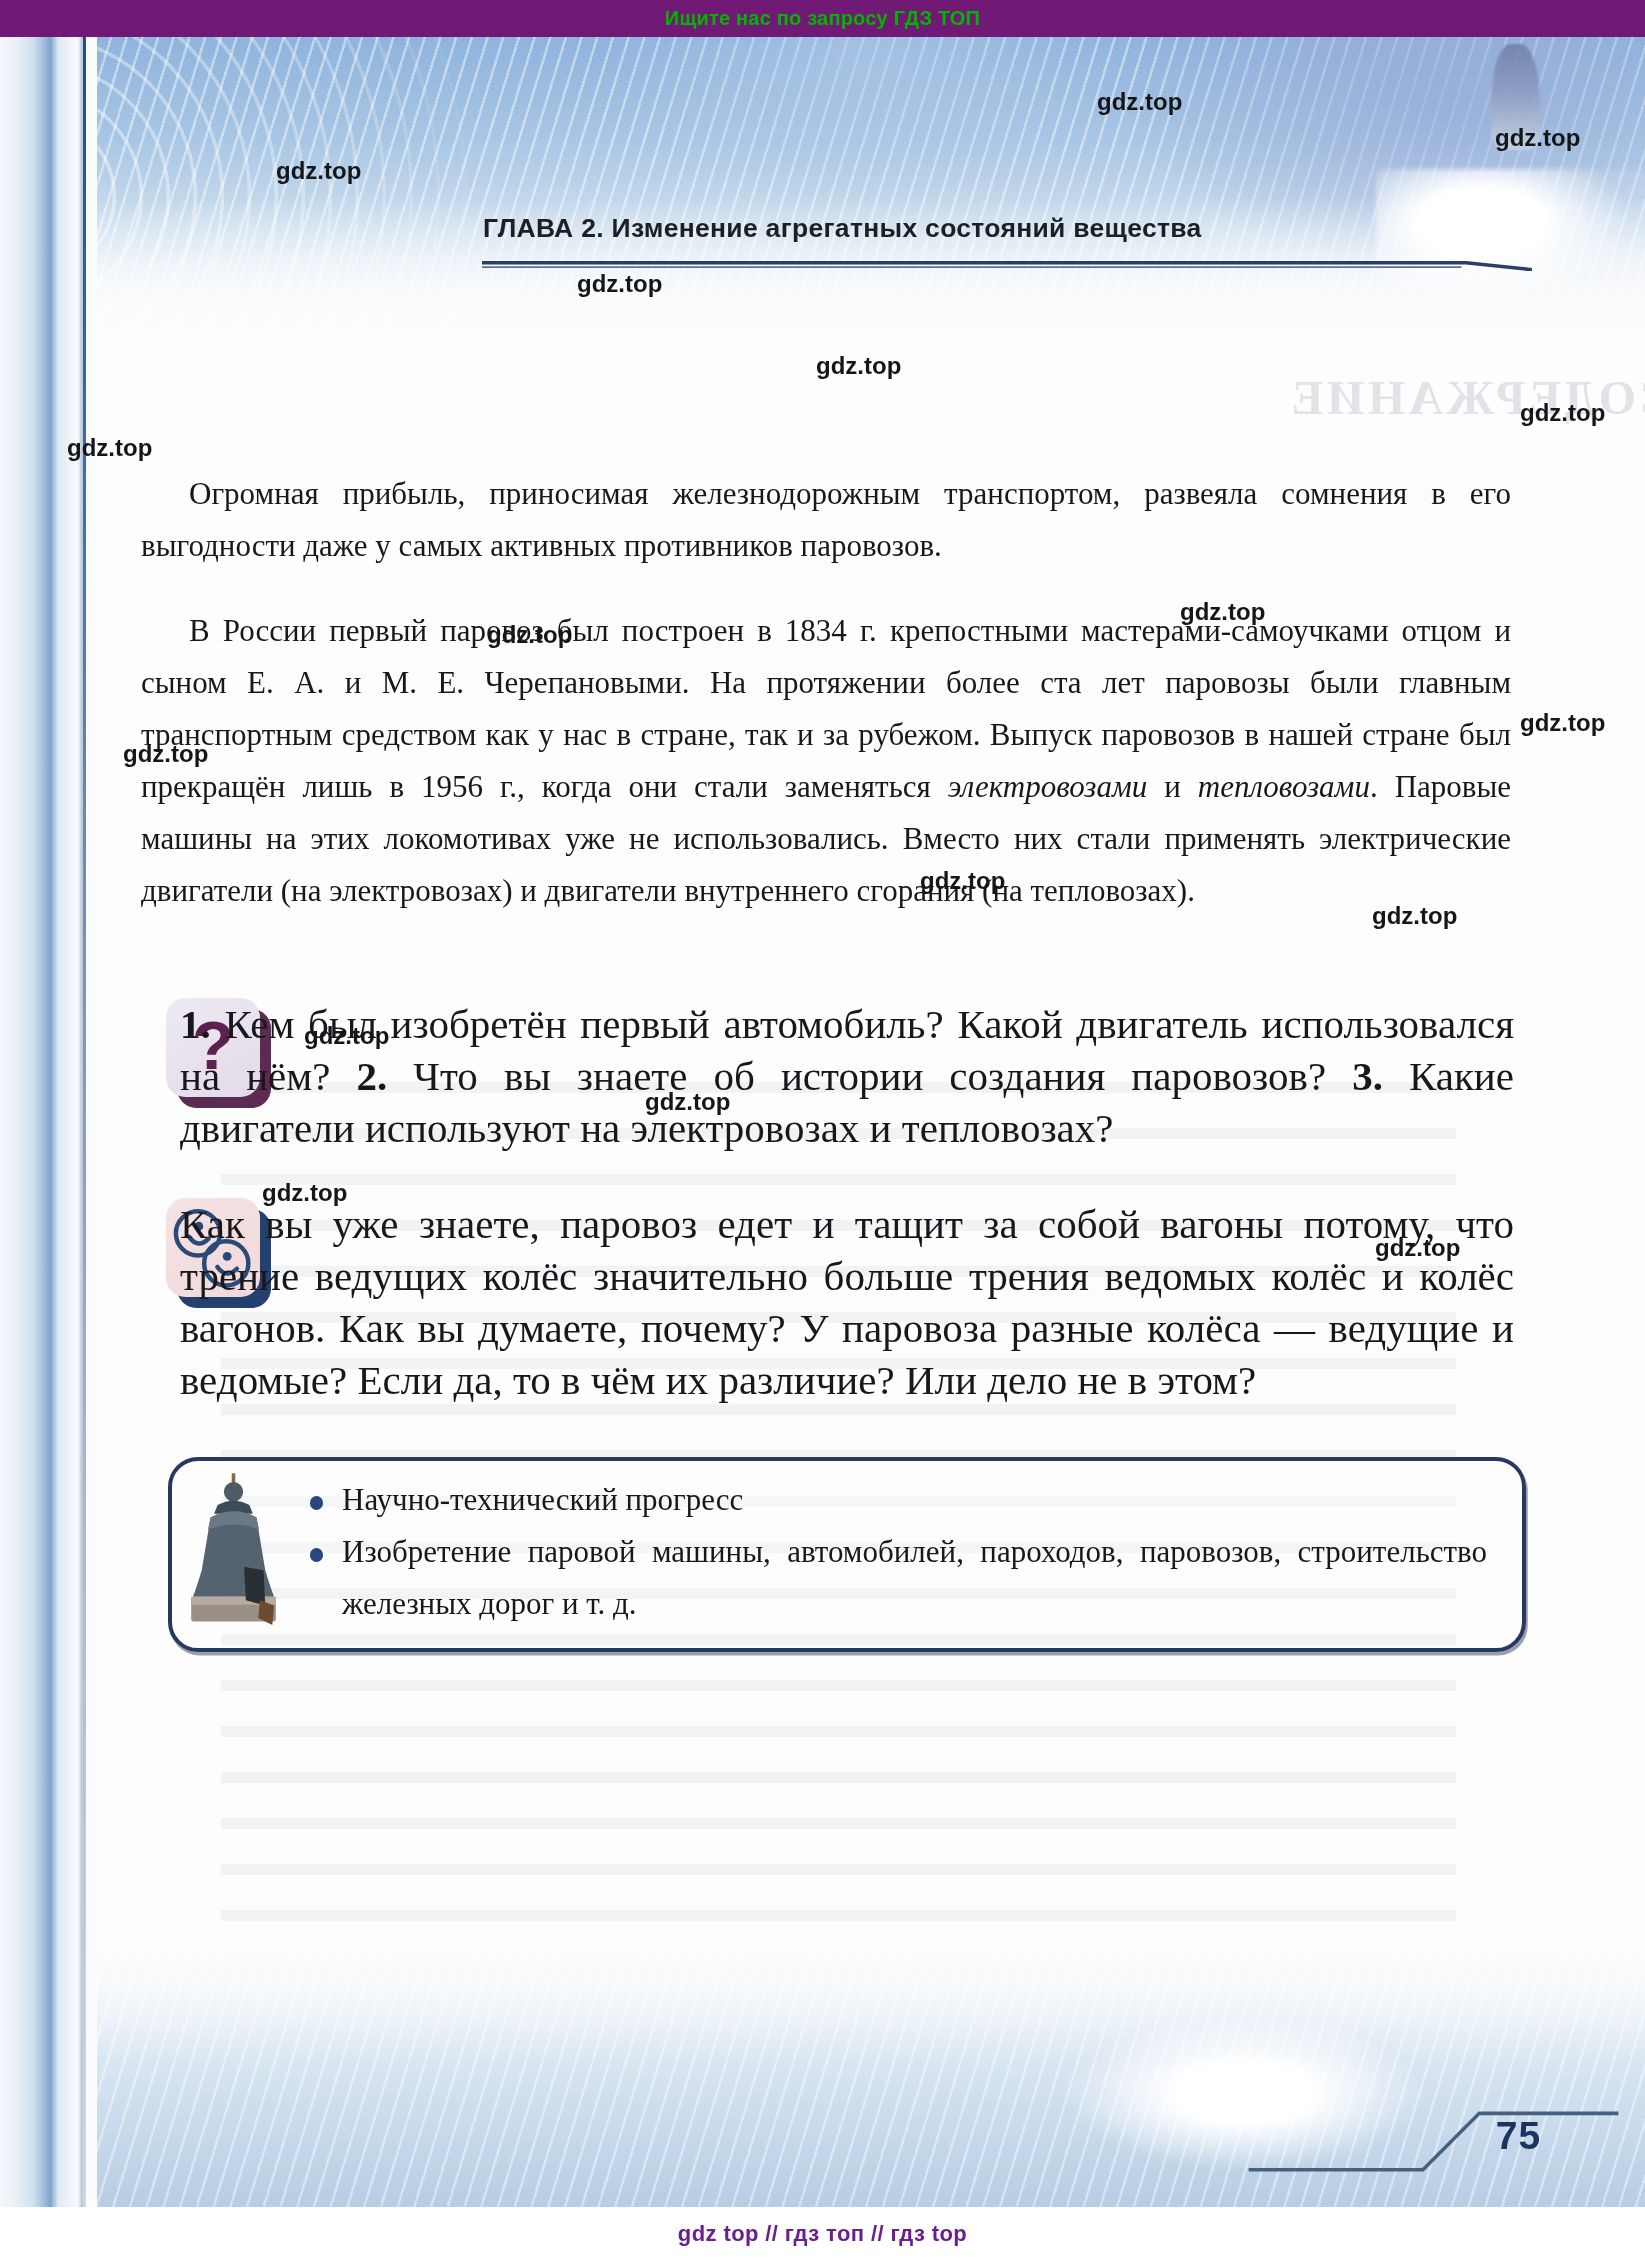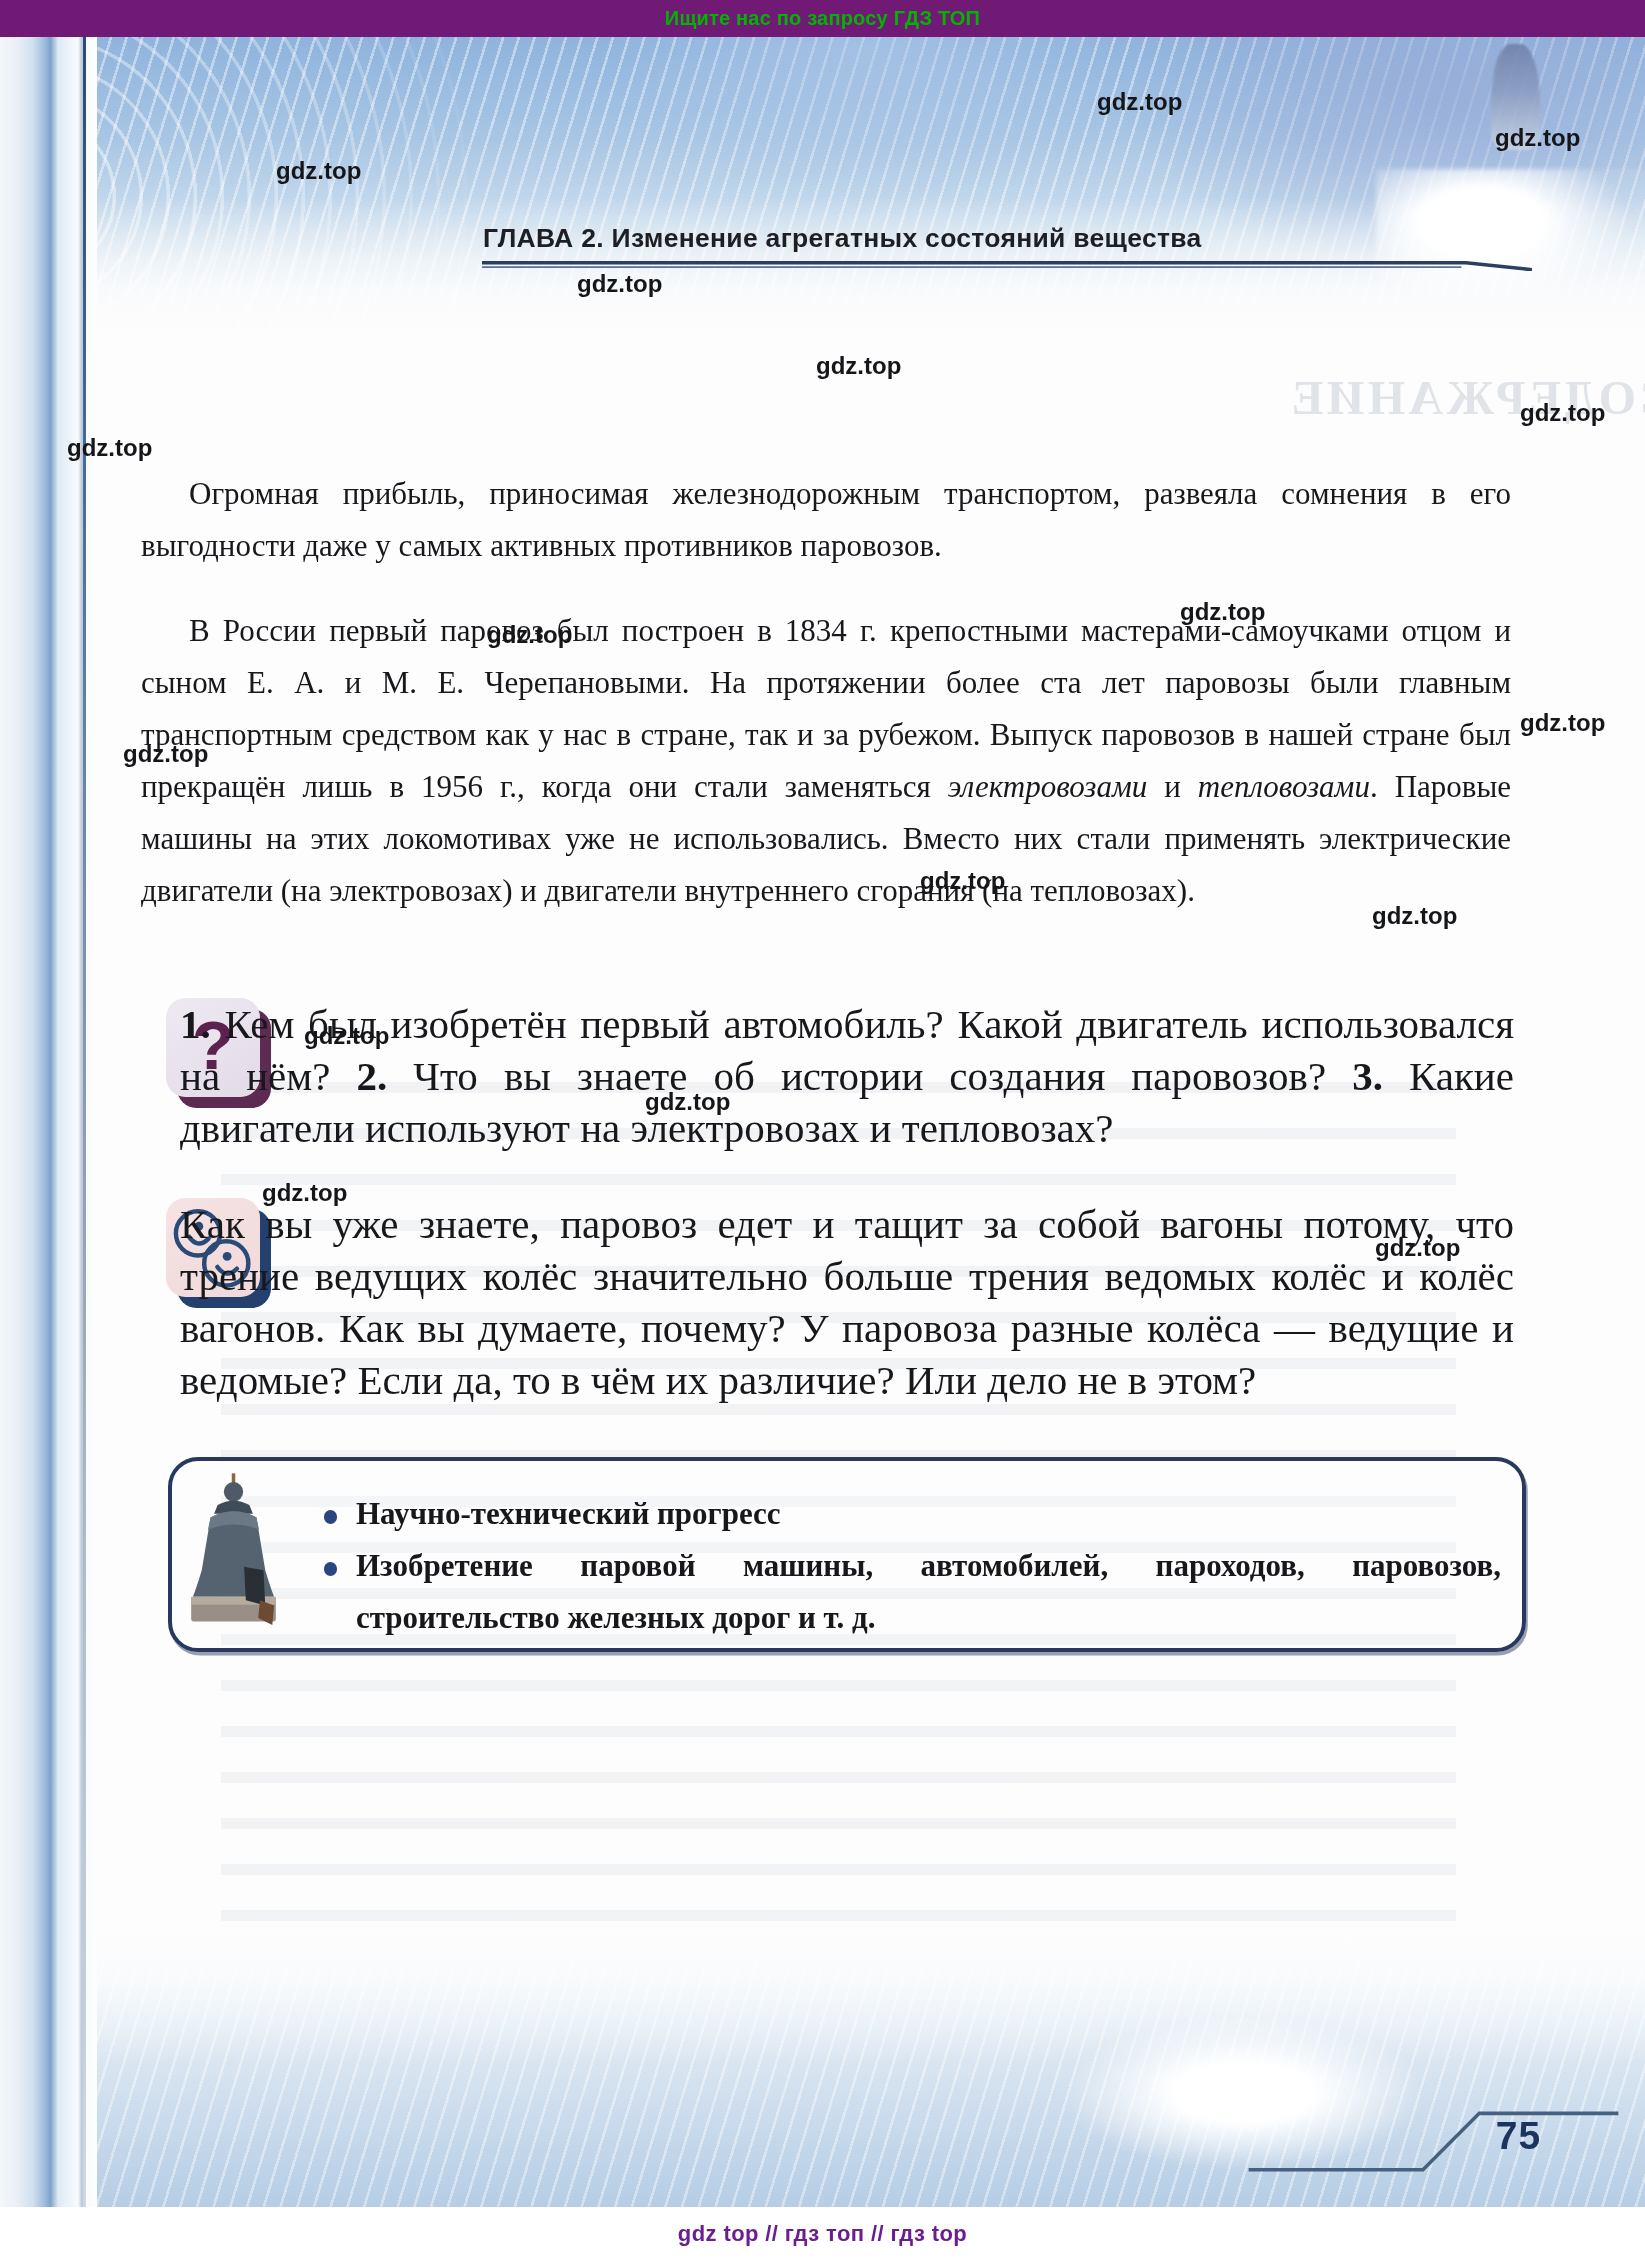--- a/index.html
+++ b/index.html
@@ -100,21 +100,21 @@
     transform:scaleX(-1);
     white-space:nowrap;pointer-events:none;user-select:none;
   }
 
   
   #content{
     position:absolute;left:0;top:0;width:1645px;height:2170px;
   }
 
   #chapter-header{
-    position:absolute;left:483px;top:176px;width:1041px;margin-top:10px;
+    position:absolute;left:483px;top:176px;width:1041px;
   }
   #chapter-header .h-text{
     font-family:"Liberation Sans", sans-serif;
     font-size:26.5px;font-weight:700;color:#1d1f24;letter-spacing:0.3px;
     white-space:nowrap;
   }
   #header-rule{
     position:absolute;left:482px;top:223px;width:1050px;height:10.6px;
   }
   #header-rule svg{display:block;}
@@ -182,21 +182,21 @@
     position:absolute;left:168px;top:1420px;width:1350px;height:187px;
     border:4.4px solid #27395f;border-radius:30px;
     background:linear-gradient(to bottom, rgba(255,255,255,.28), rgba(255,255,255,.06));
     box-shadow:1.8px 3.5px 0 rgba(30,45,80,.45);
   }
   #summary-box .bell{
     position:absolute;left:12.4px;top:7px;width:99px;height:172px;
   }
   #summary-box ul{
     position:absolute;left:132px;top:12.4px;width:1182px;
-    margin:15px;padding:0;list-style:none;font-weight:bold;
+    margin:1px;padding:0;list-style:none;
   }
   #summary-box li{
     position:relative;padding-left:37px;
     font-family:"Liberation Serif", serif;
     font-size:31px;line-height:52px;color:#17181c;
     text-align:justify;
   }
   #summary-box li .dot{
     position:absolute;left:5.3px;top:22px;width:13.2px;height:13.2px;
     border-radius:50%;background:#2b4580;

